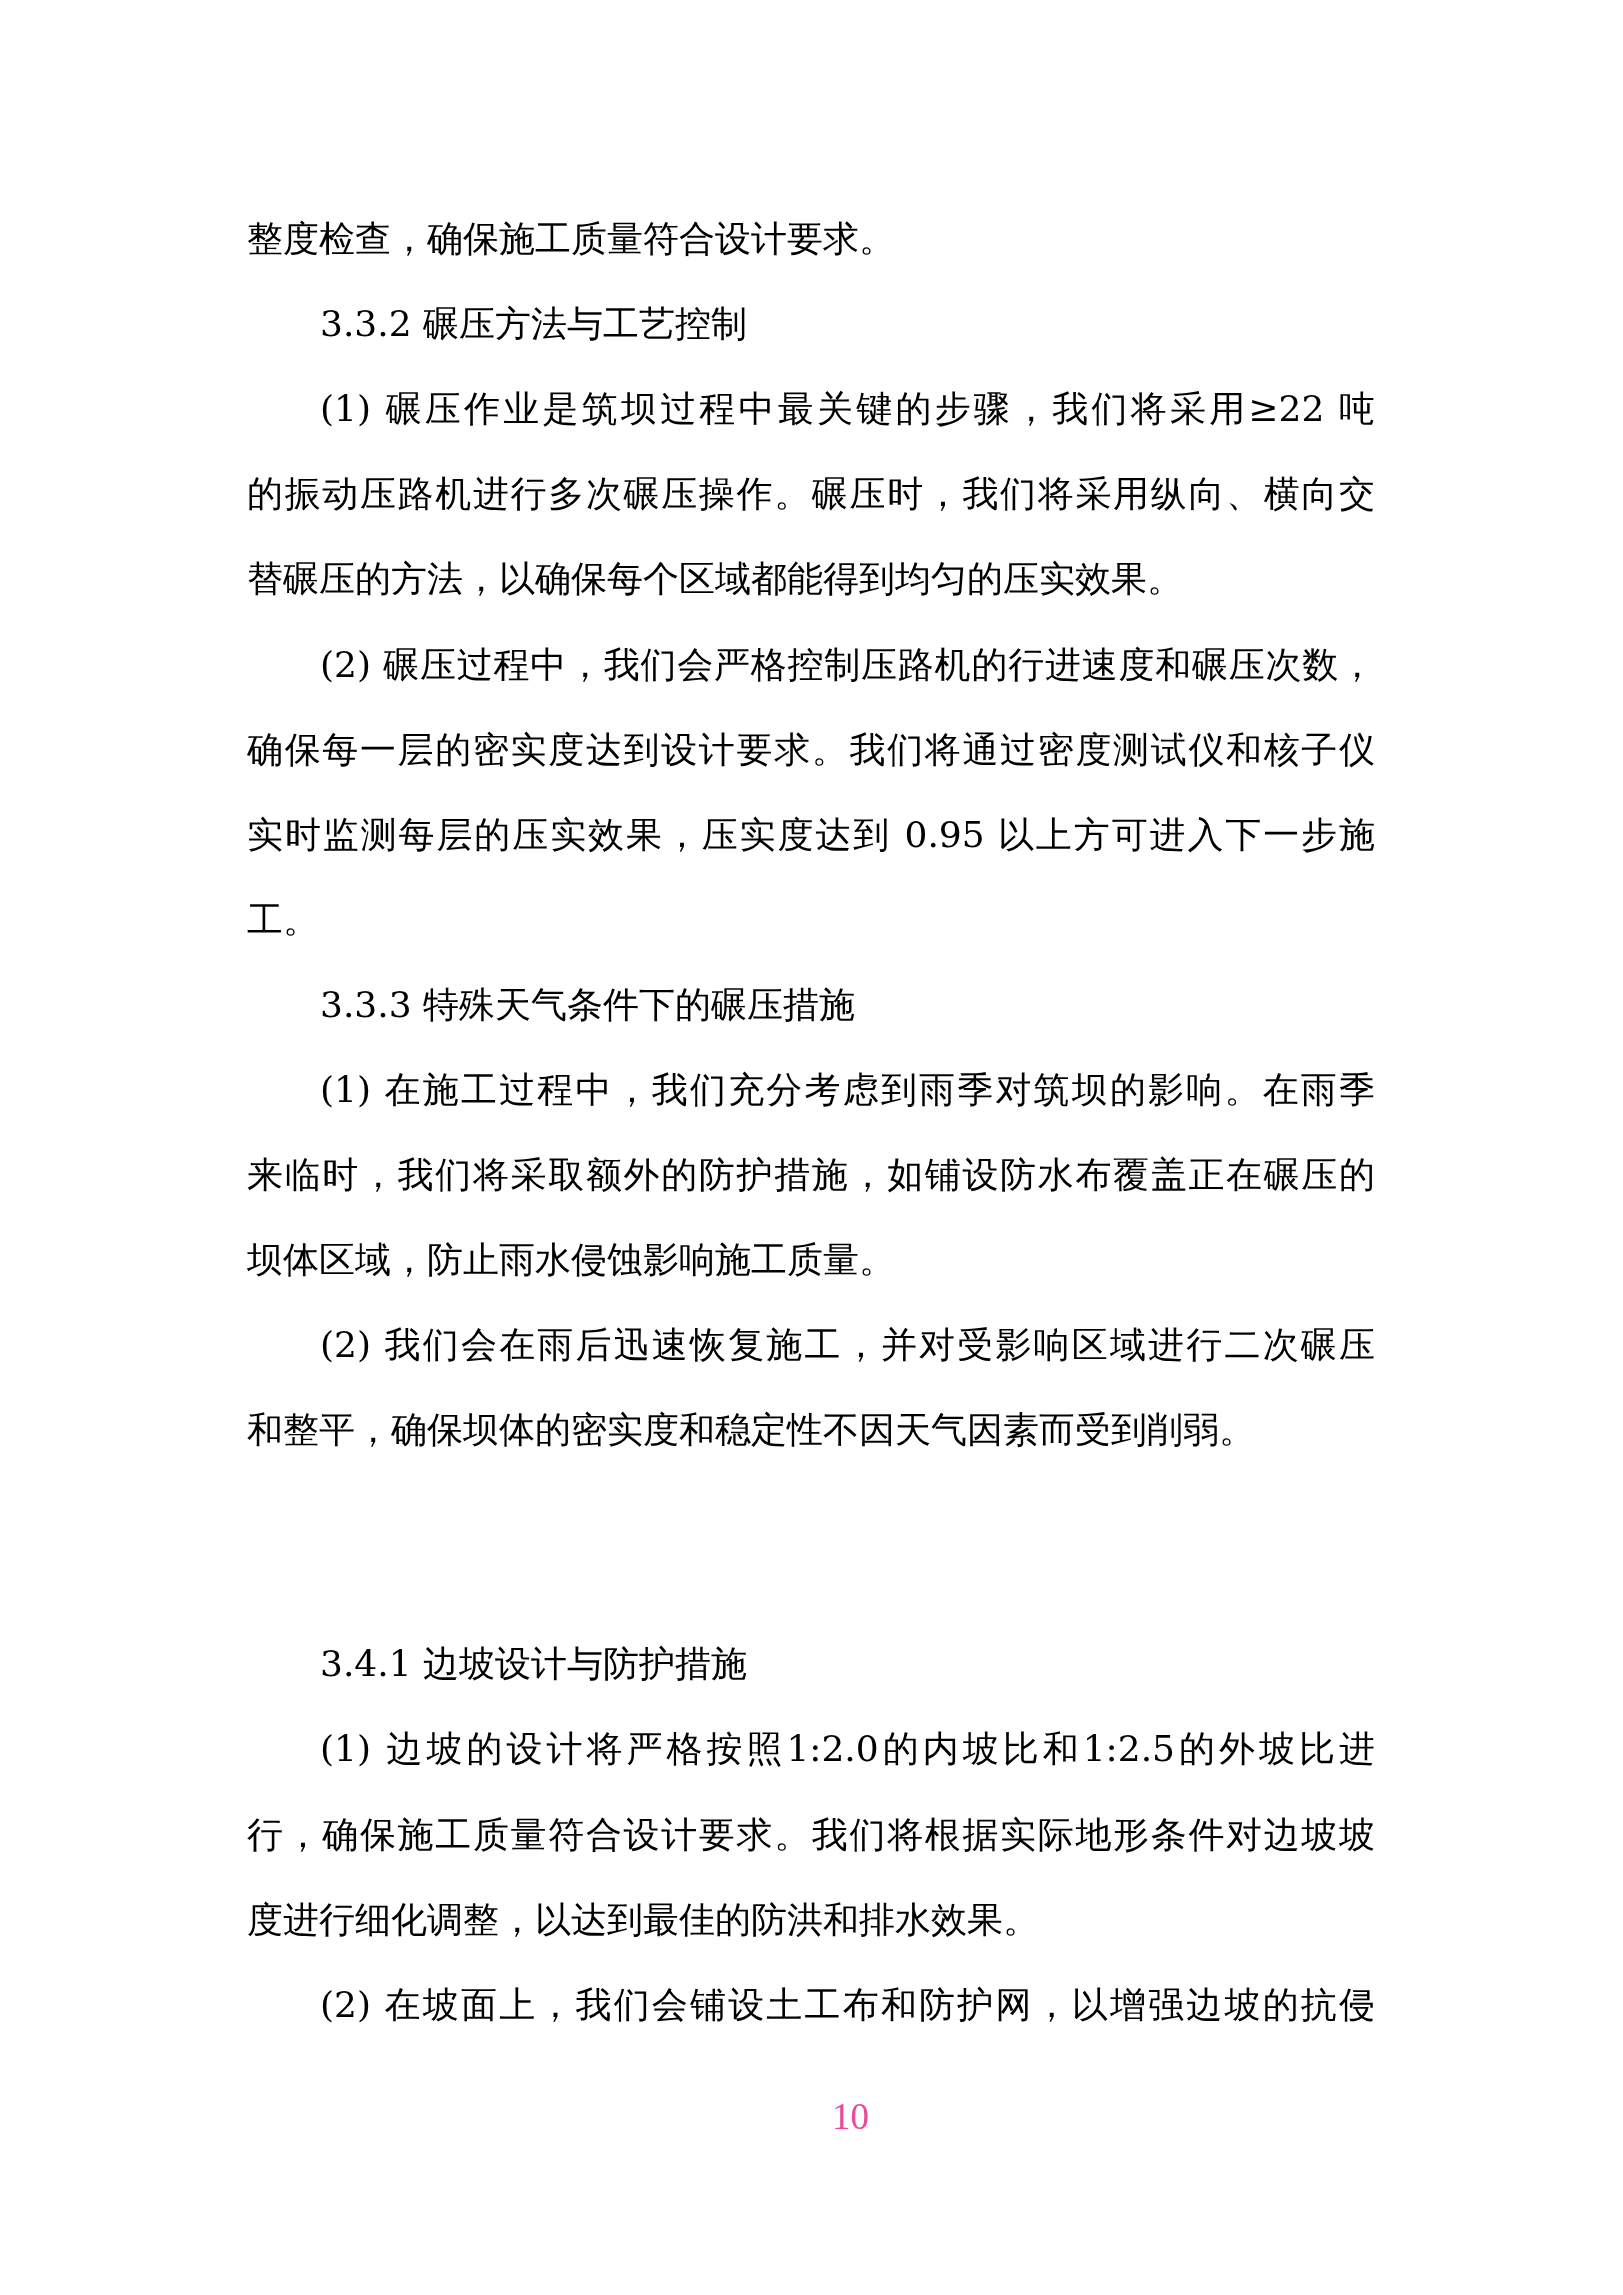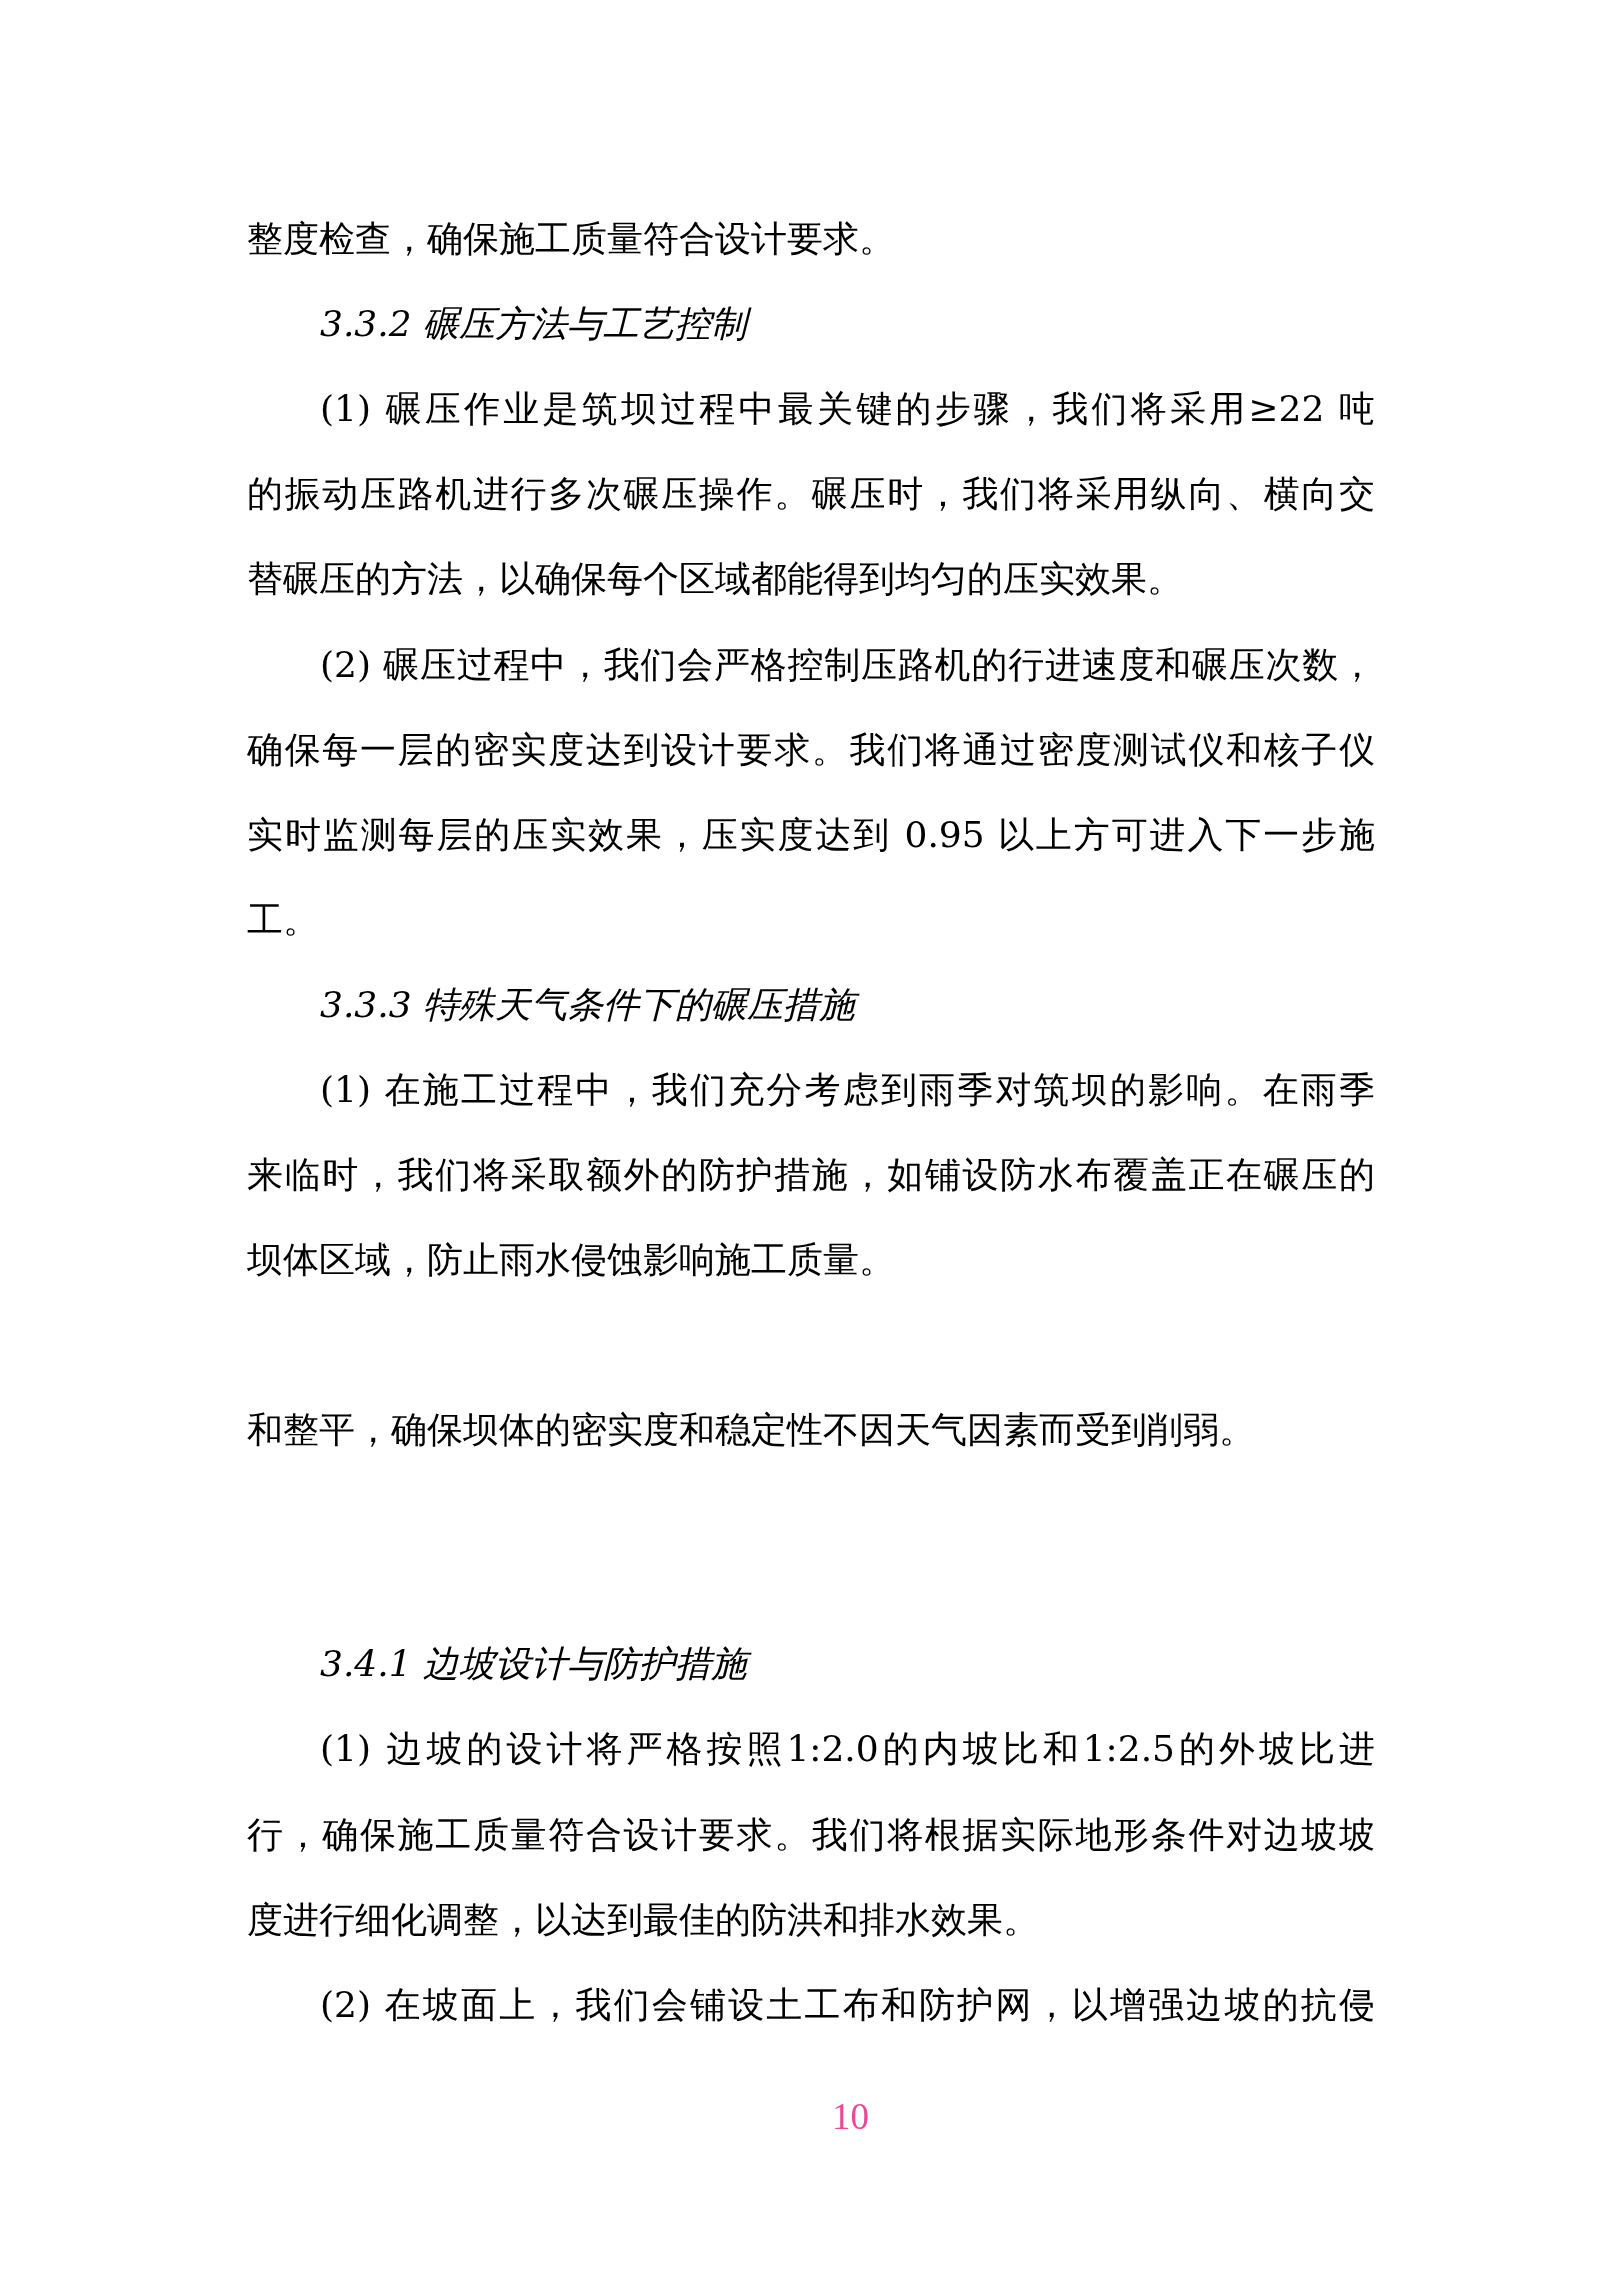--- a/index.html
+++ b/index.html
@@ -14,21 +14,21 @@
     font-size: 36px;
     font-family: "DejaVu Serif", "Liberation Serif", serif;
     color: #000000;
     white-space: nowrap;
     letter-spacing: 0;
     text-align: justify;
     text-align-last: justify;
   }
   .line.last { text-align-last: left; }
   .line.indent { left: 320px; width: 1055px; }
-  .line.heading { text-align-last: left; font-style: italic; }
+  .line.heading { text-align-last: left; }
   .page-number {
     position: absolute;
     left: 818px;
     top: 2097px;
     width: 65px;
     text-align: center;
     font-family: "Liberation Serif", "DejaVu Serif", serif;
     font-size: 37px;
     line-height: 39px;
     color: #ec4899;
@@ -44,20 +44,21 @@
   <div class="line" style="top:474px">的振动压路机进行多次碾压操作。碾压时，我们将采用纵向、横向交</div>
   <div class="line last" style="top:559px">替碾压的方法，以确保每个区域都能得到均匀的压实效果。</div>
   <div class="line indent" style="top:645px">(2) 碾压过程中，我们会严格控制压路机的行进速度和碾压次数，</div>
   <div class="line" style="top:730px">确保每一层的密实度达到设计要求。我们将通过密度测试仪和核子仪</div>
   <div class="line" style="top:815px">实时监测每层的压实效果，压实度达到 0.95 以上方可进入下一步施</div>
   <div class="line last" style="top:900px">工。</div>
   <div class="line indent heading" style="top:985px">3.3.3 特殊天气条件下的碾压措施</div>
   <div class="line indent" style="top:1070px">(1) 在施工过程中，我们充分考虑到雨季对筑坝的影响。在雨季</div>
   <div class="line" style="top:1155px">来临时，我们将采取额外的防护措施，如铺设防水布覆盖正在碾压的</div>
   <div class="line last" style="top:1240px">坝体区域，防止雨水侵蚀影响施工质量。</div>
+  <div class="line indent" style="top:1325px">(2) 我们会在雨后迅速恢复施工，并对受影响区域进行二次碾压</div>
   <div class="line last" style="top:1410px">和整平，确保坝体的密实度和稳定性不因天气因素而受到削弱。</div>
   <div class="line indent heading" style="top:1644px">3.4.1 边坡设计与防护措施</div>
   <div class="line indent" style="top:1729px">(1) 边坡的设计将严格按照1:2.0的内坡比和1:2.5的外坡比进</div>
   <div class="line" style="top:1815px">行，确保施工质量符合设计要求。我们将根据实际地形条件对边坡坡</div>
   <div class="line last" style="top:1900px">度进行细化调整，以达到最佳的防洪和排水效果。</div>
   <div class="line indent" style="top:1985px">(2) 在坡面上，我们会铺设土工布和防护网，以增强边坡的抗侵</div>
 
   <div class="page-number">10</div>
 </div>
 

